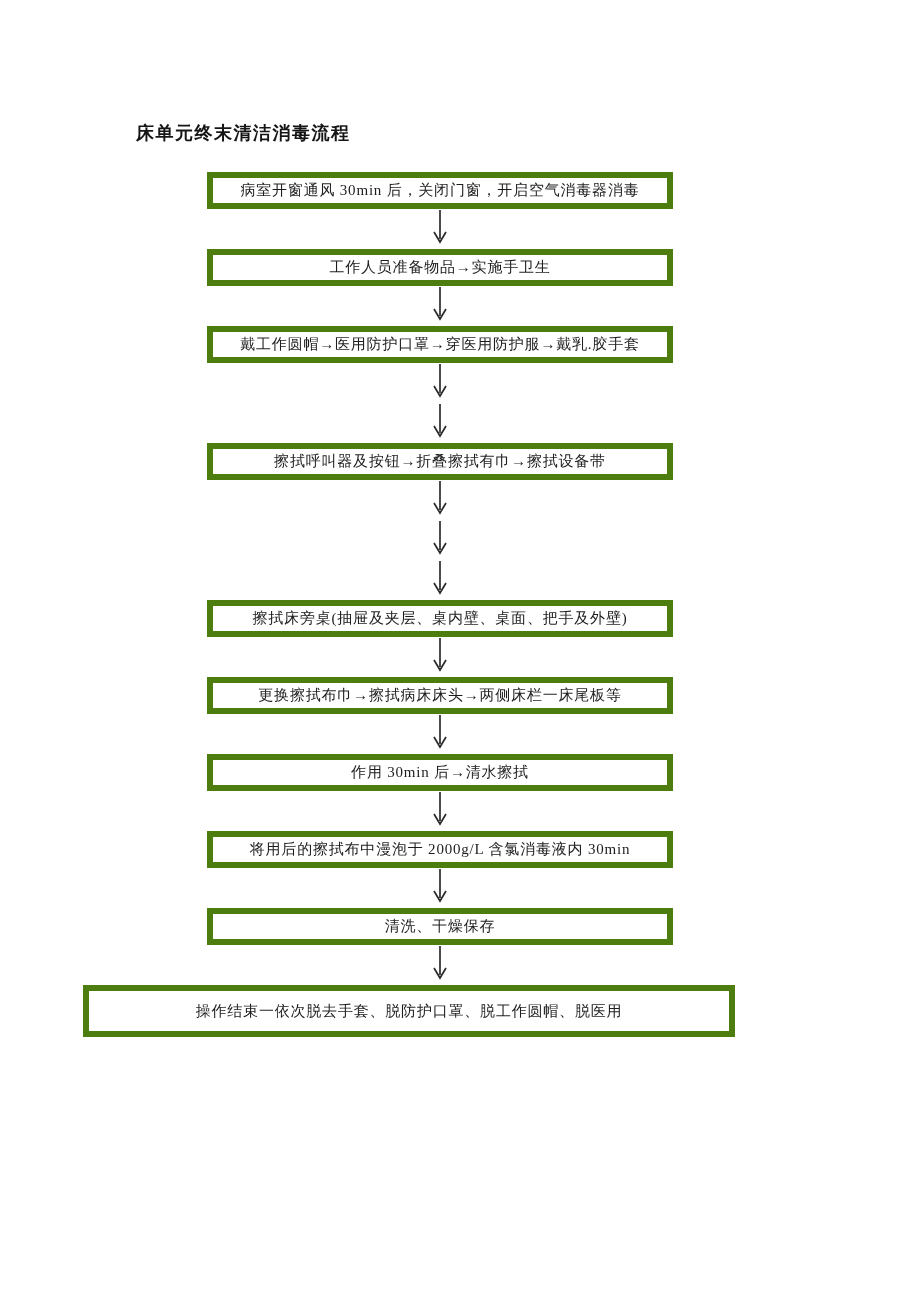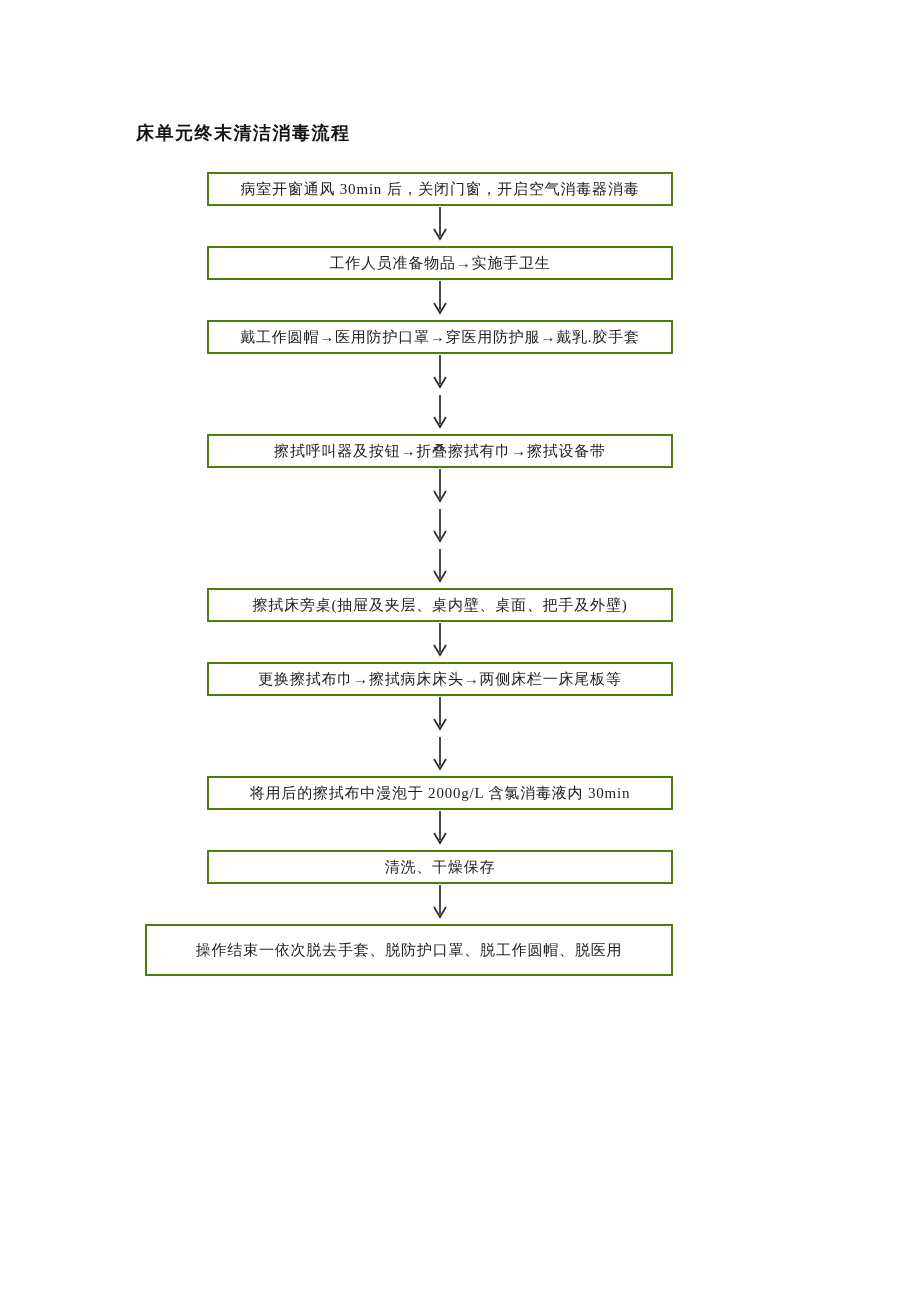--- a/index.html
+++ b/index.html
@@ -32,34 +32,34 @@
     top: 172px;
     width: 466px;
     display: flex;
     flex-direction: column;
     align-items: center;
   }
   .box {
     box-sizing: border-box;
     width: 466px;
     min-height: 34px;
-    border: 2px solid #4d7c0f;
+    border: 6px solid #4d7c0f;
     background: #ffffff;
     display: flex;
     align-items: center;
     justify-content: center;
     text-align: center;
     font-size: 15px;
     letter-spacing: 0.8px;
     color: #1d1d1d;
     padding: 3px 8px;
     white-space: nowrap;
   }
   .box.final {
-    width: 528px;
+    width: 652px;
     margin-left: -62px;
     min-height: 52px;
     flex-direction: column;
     justify-content: center;
     line-height: 22px;
     padding: 3px 10px;
   }
   .arrow {
     height: 40px;
     display: flex;
@@ -153,20 +153,23 @@
     <div class="box">
       <span>更换擦拭布巾→擦拭病床床头→两侧床栏一床尾板等</span>
     </div>
     <div class="arrow">
       <svg width="18" height="40" viewBox="0 0 18 40">
           <line x1="9" y1="1" x2="9" y2="30" stroke="#2b2b2b" stroke-width="1.7"></line>
           <polyline points="3,23 9,33 15,23" fill="none" stroke="#2b2b2b" stroke-width="1.7"></polyline>
         </svg>
     </div>
 
+    <div class="box">
+      <span>作用 30min 后→清水擦拭</span>
+    </div>
     <div class="arrow">
       <svg width="18" height="40" viewBox="0 0 18 40">
           <line x1="9" y1="1" x2="9" y2="30" stroke="#2b2b2b" stroke-width="1.7"></line>
           <polyline points="3,23 9,33 15,23" fill="none" stroke="#2b2b2b" stroke-width="1.7"></polyline>
         </svg>
     </div>
 
     <div class="box">
       <span>将用后的擦拭布中漫泡于 2000g/L 含氯消毒液内 30min</span>
     </div>

